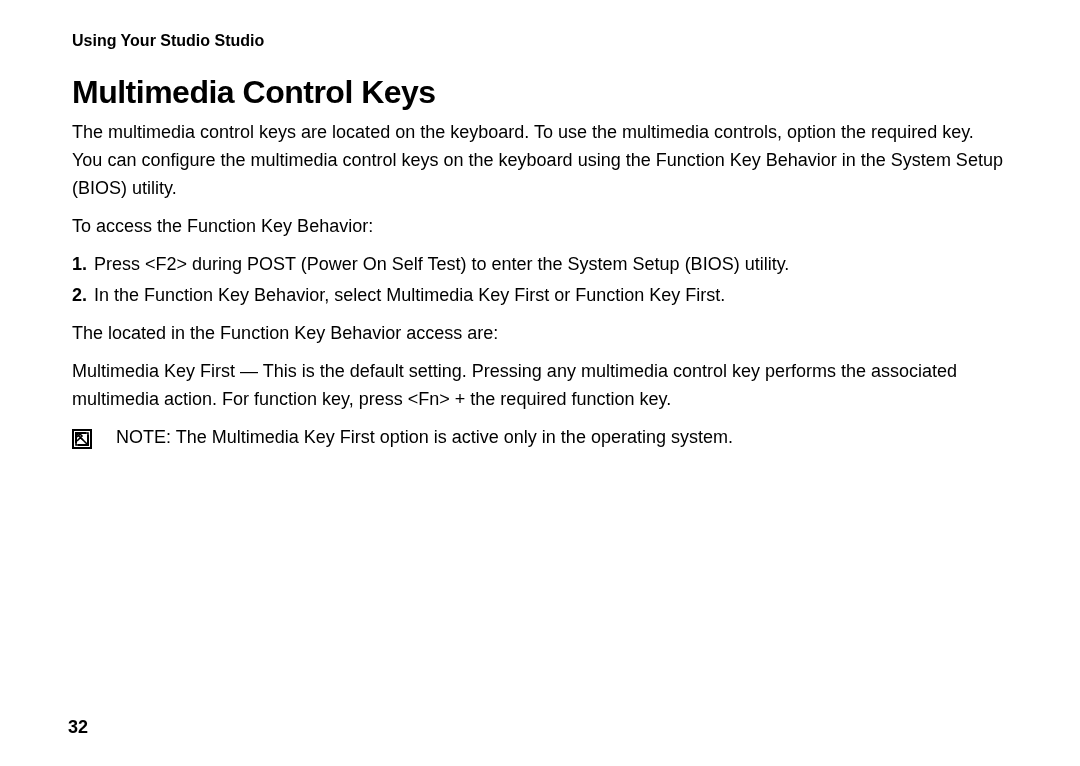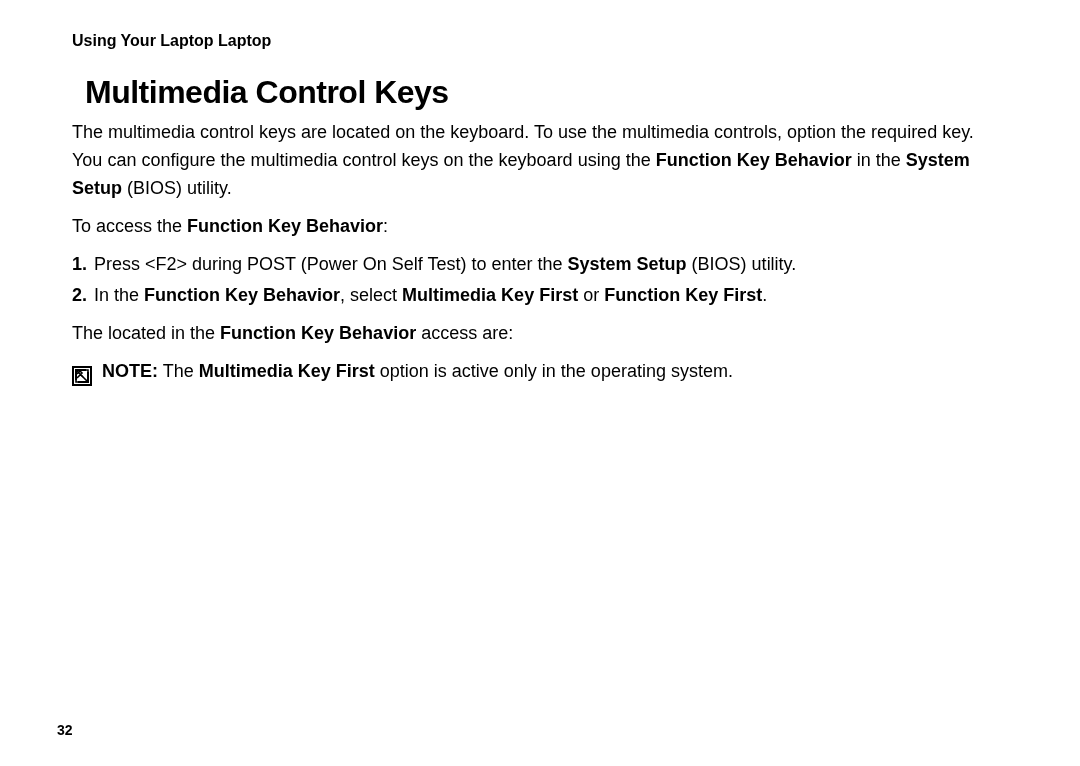--- a/index.html
+++ b/index.html
@@ -19,21 +19,20 @@
     .header {
       font-size: 16px;
       font-weight: bold;
       margin-bottom: 24px;
     }
     h1.title {
       font-size: 32px;
       font-weight: bold;
       margin-bottom: 8px;
       letter-spacing: -0.5px;
-      margin-left: 13px;
     }
     .body-text {
       font-size: 18px;
       line-height: 1.55;
       margin-bottom: 10px;
     }
     .ol {
       list-style: none;
       padding-left: 22px;
       margin-bottom: 10px;
@@ -44,46 +43,46 @@
       margin-bottom: 4px;
       position: relative;
     }
     .ol li .num {
       position: absolute;
       left: -22px;
       font-weight: bold;
     }
     .note-row {
       display: flex;
-      align-items: flex-end;
-      gap: 10px;
+      align-items: center;
+      gap: 24px;
       font-size: 18px;
       line-height: 1.55;
     }
     .note-icon {
       flex: 0 0 auto;
       width: 20px;
       height: 20px;
       margin-top: 3px;
     }
     .page-number {
       position: absolute;
-      left: 57px;
+      left: 68px;
       bottom: 28px;
-      font-size: 14px;
+      font-size: 18px;
       font-weight: bold;
     }
-    b { font-weight: bold; }
+    b { font-weight: normal; }
   </style>
 </head>
 <body>
 
 <div class="page">
 
-  <div class="header">Using Your Laptop Laptop</div>
+  <div class="header">Using Your Studio Studio</div>
 
   <h1 class="title">Multimedia Control Keys</h1>
 
   <p class="body-text">
     <span>The multimedia control keys are located on the keyboard. To use the multimedia controls, option the required key. You can configure the multimedia control keys on the keyboard using the </span><b>Function Key Behavior</b><span> in the </span><b>System Setup</b><span> (BIOS) utility.</span>
   </p>
 
   <p class="body-text">
     <span>To access the </span><b>Function Key Behavior</b><span>:</span>
   </p>
@@ -96,20 +95,23 @@
     <li>
       <span class="num">2.</span>
       <span>In the </span><b>Function Key Behavior</b><span>, select </span><b>Multimedia Key First</b><span> or </span><b>Function Key First</b><span>.</span>
     </li>
   </ol>
 
   <p class="body-text">
     <span>The located in the </span><b>Function Key Behavior</b><span> access are:</span>
   </p>
 
+  <p class="body-text">
+    <b>Multimedia Key First</b><span> — This is the default setting. Pressing any multimedia control key performs the associated multimedia action. For function key, press &lt;Fn&gt; + the required function key.</span>
+  </p>
 
 
   <div class="note-row">
     <span class="note-icon">
       <svg viewBox="0 0 20 20" width="20" height="20">
         <rect x="0" y="0" width="20" height="20" fill="#000000"></rect>
         <rect x="2" y="2" width="16" height="16" fill="#ffffff"></rect>
         <path d="M4 4 L16 4 L16 16 L4 16 Z M4 4 L16 16 M5 12 L10 7 L8 5" fill="none" stroke="#000" stroke-width="1.6"></path>
         <path d="M3 3 L14 3 L14 5 L5 5 L5 14 L3 14 Z" fill="#000"></path>
         <path d="M6 17 L17 17 L17 6 L15 6 L15 15 L6 15 Z" fill="#000"></path>

